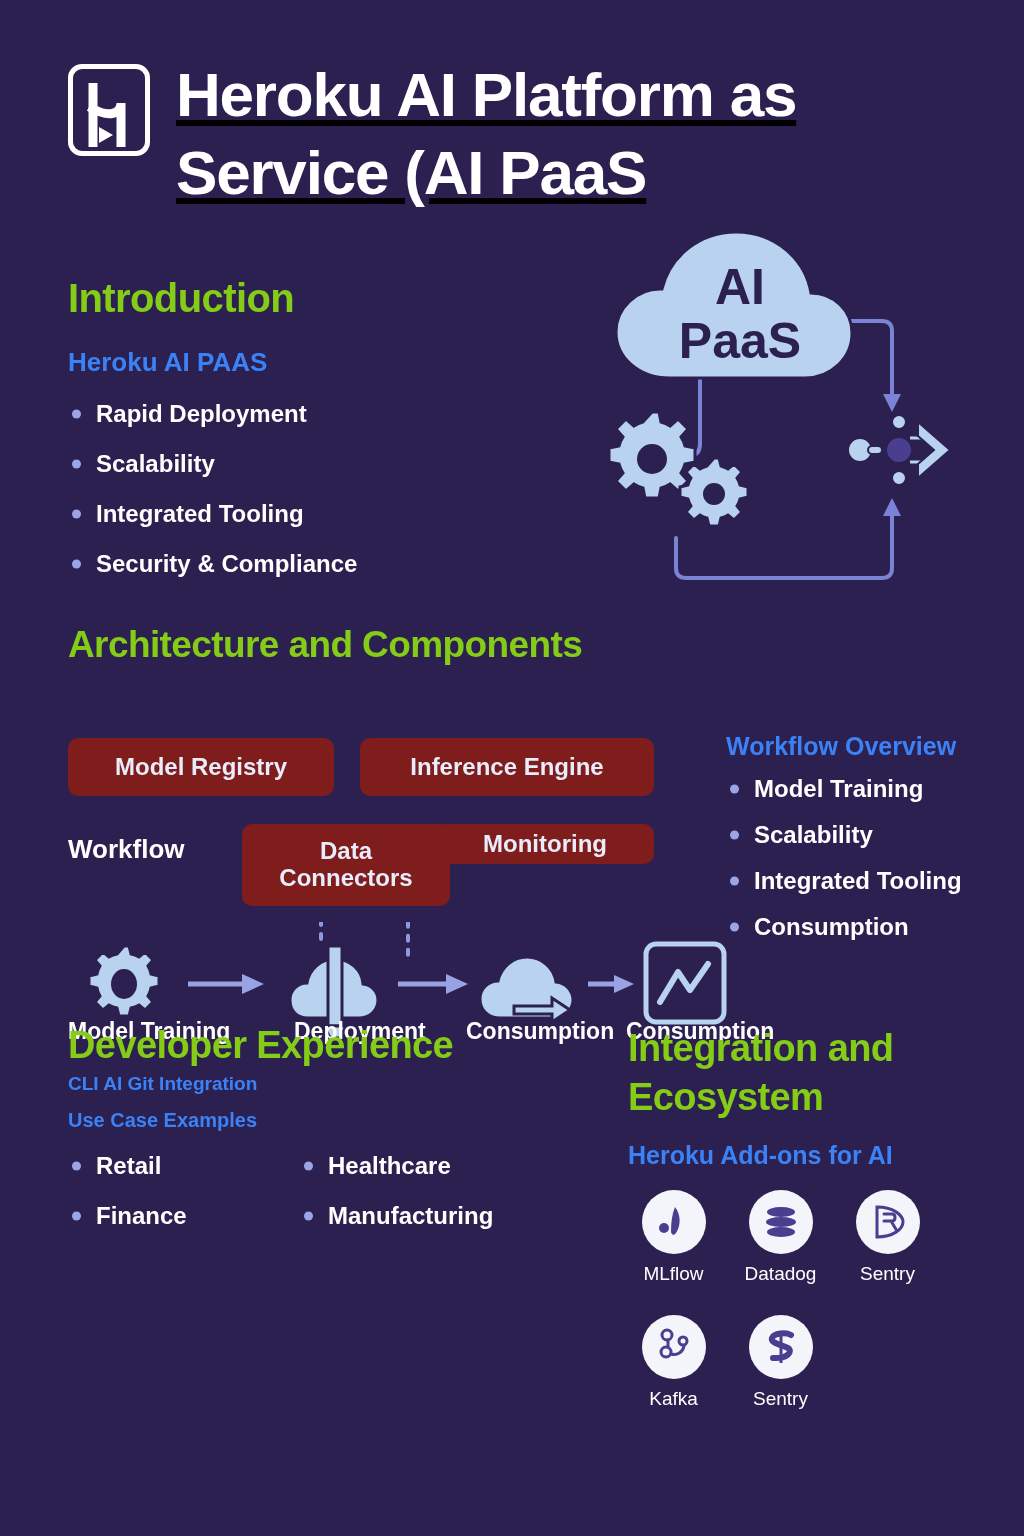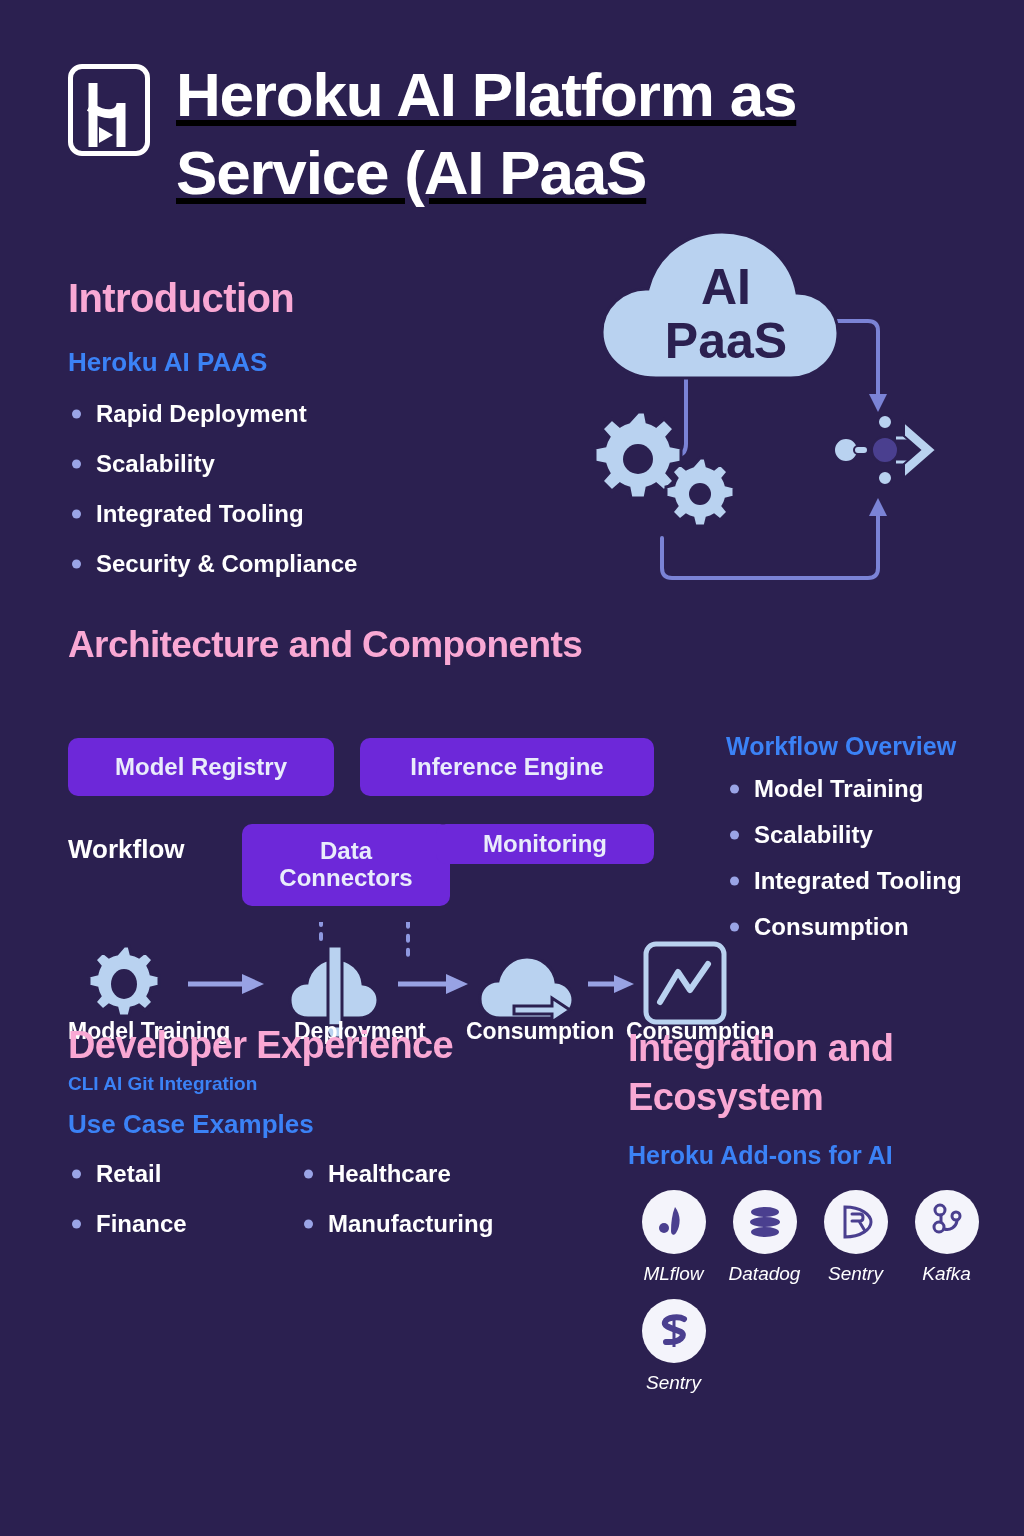--- a/index.html
+++ b/index.html
@@ -17,52 +17,52 @@
     width: 82px; height: 92px; border: 5px solid #ffffff; border-radius: 14px;
     position: relative; flex: none; margin-top: 8px;
   }
   .logo-box svg { position: absolute; left: 14px; top: 14px; }
   .title {
     color: #ffffff; font-size: 62px; line-height: 1.26; font-weight: 700;
     letter-spacing: -1.2px; max-width: 700px;
   }
 
   
-  .h2 { color: #f9a8d4; font-weight: 700; letter-spacing: -0.6px; }
+  .h2 { color: #84cc16; font-weight: 700; letter-spacing: -0.6px; }
   .sub { color: #3b82f6; font-weight: 600; }
 
   
   ul.blist { list-style: none; }
   ul.blist li {
     position: relative; color: #ffffff; padding-left: 28px; font-weight: 600;
   }
   ul.blist li::before {
     content: ""; position: absolute; left: 4px; top: 50%; transform: translateY(-50%);
     width: 9px; height: 9px; border-radius: 50%; background: #9aa4e6;
   }
 
   
   .intro { position: absolute; left: 68px; top: 276px; width: 470px; }
   .intro .h2 { font-size: 40px; }
   .intro .sub { font-size: 26px; margin-top: 26px; }
   .intro ul { margin-top: 22px; }
   .intro ul li { font-size: 24px; margin-bottom: 22px; }
 
   
-  .cloud-dia { position: absolute; left: 538px; top: 216px; width: 420px; height: 380px; }
+  .cloud-dia { position: absolute; left: 552px; top: 216px; width: 420px; height: 380px; }
   .cloud-dia svg { display: block; }
 
   
   .arch { position: absolute; left: 68px; top: 624px; width: 890px; }
   .arch .h2 { font-size: 37px; }
 
   .arch-body { position: relative; margin-top: 16px; height: 370px; }
 
   .chip {
-    position: absolute; background: #6d28d9; border-radius: 10px;
+    position: absolute; background: #7f1d1d; border-radius: 10px;
     color: #e9ecfb; display: flex; align-items: center; justify-content: center;
     text-align: center; font-size: 24px; font-weight: 600; line-height: 1.12;
     padding: 6px 14px;
   }
   .chip-registry   { left: 0px;   top: 56px;  width: 266px; height: 58px; }
   .chip-inference  { left: 292px; top: 56px;  width: 294px; height: 58px; }
   .chip-data       { left: 174px; top: 142px; width: 208px; height: 82px; }
   .chip-monitoring { left: 368px; top: 142px; width: 218px; height: 40px; }
 
   .workflow-label {
@@ -84,30 +84,30 @@
   }
   .pl-0 { left: 0px; }
   .pl-1 { left: 226px; }
   .pl-2 { left: 398px; }
   .pl-3 { left: 558px; }
 
   
   .devx { position: absolute; left: 68px; top: 1024px; width: 520px; }
   .devx .h2 { font-size: 38px; }
   .devx .sub { font-size: 19px; margin-top: 6px; }
-  .devx .sub2 { font-size: 26px; margin-top: 14px; }
+  .devx .sub2 { font-size: 20px; margin-top: 14px; }
   .devx .cols { display: flex; margin-top: 20px; }
   .devx .cols ul { width: 232px; }
   .devx .cols ul li { font-size: 24px; margin-bottom: 22px; }
 
   
   .integ { position: absolute; left: 628px; top: 1024px; width: 360px; }
   .integ .h2 { font-size: 38px; line-height: 1.3; }
   .integ .sub { font-size: 25px; margin-top: 18px; }
-  .addons { display: flex; flex-wrap: wrap; gap: 0px; margin-top: 20px; width: 372px; font-style: italic; }
+  .addons { display: flex; flex-wrap: wrap; gap: 16px; margin-top: 20px; width: 372px; }
   .addon { width: 91px; display: flex; flex-direction: column; align-items: center; margin-bottom: 14px; }
   .addon .bubble {
     width: 64px; height: 64px; border-radius: 50%; background: #f4f4fb;
     display: flex; align-items: center; justify-content: center;
   }
   .addon .nm { color: #ffffff; font-size: 19px; margin-top: 9px; font-weight: 500; }
 </style>
 </head>
 <body>
 

